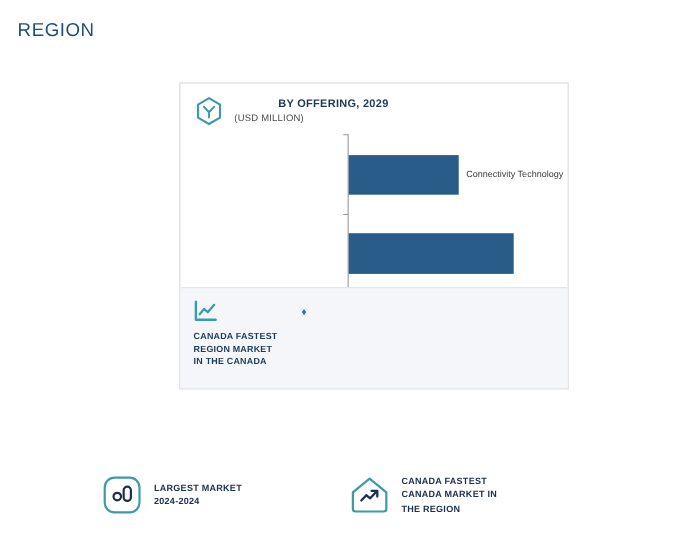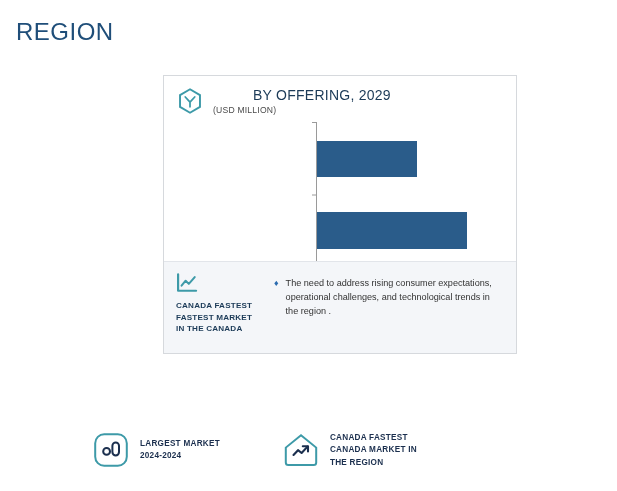--- a/index.html
+++ b/index.html
@@ -13,21 +13,21 @@
     font-family: "Liberation Sans", sans-serif;
     position: relative;
     overflow: hidden;
   }
 
   
   #page-title {
     position: absolute;
     left: 16px;
     top: 18px;
-    font-size: 24px;
+    font-size: 17px;
     letter-spacing: 0.5px;
     color: #1f4e79;
     font-weight: 400;
     white-space: nowrap;
   }
 
   
   #chart-card {
     position: absolute;
     left: 163px;
@@ -44,22 +44,22 @@
     position: absolute;
     left: 12px;
     top: 11px;
     display: flex;
     align-items: center;
     gap: 9px;
   }
   #card-header .hex-icon { width: 28px; height: 28px; display:block; }
   #card-header .titles { line-height: 1.25; }
   #card-header .t1 {
-    font-size: 14px;
-    font-weight: normal;
+    font-size: 10px;
+    font-weight: bold;
     color: #1b3a57;
     letter-spacing: 0.25px;
     white-space: nowrap;
     padding-left: 40px;
   }
   #card-header .t2 {
     font-size: 8.6px;
     color: #4a4a4a;
     letter-spacing: 0.2px;
     white-space: nowrap;
@@ -130,21 +130,21 @@
     color: #333333;
     line-height: 1.55;
   }
 
   
   #legend {
     position: absolute;
     left: 93px;
     top: 432px;
     display: flex;
-    gap: 63px;
+    gap: 98px;
     align-items: flex-start;
   }
   .legend-item {
     display: flex;
     align-items: center;
     gap: 11px;
   }
   .legend-item .badge { width: 36px; height: 36px; flex: none; display:block; }
   .legend-item .legend-text {
     font-size: 8.2px;
@@ -181,39 +181,39 @@
 
       <line x1="148" y1="3.5" x2="152.5" y2="3.5" stroke="#9a9a9a" stroke-width="1"></line>
 
       <line x1="148" y1="76" x2="152.5" y2="76" stroke="#9a9a9a" stroke-width="1"></line>
 
       <line x1="148" y1="143.5" x2="152.5" y2="143.5" stroke="#9a9a9a" stroke-width="1"></line>
 
       <rect x="153" y="22" width="100" height="36" fill="#2a5c8a"></rect>
       <rect x="153" y="93" width="150" height="37" fill="#2a5c8a"></rect>
     </svg>
+    <div class="cat-label" style="top:35px; width:148px; padding-right:6px;">Connectivity Technology</div>
   </div>
 
   <div id="info-panel">
     <div id="info-left">
       <span>
         <svg class="line-icon" viewBox="0 0 24 22" xmlns="http://www.w3.org/2000/svg">
           <path d="M2.2 1.5 L2.2 19.5 L22 19.5" fill="none" stroke="#3d9aa8" stroke-width="2.4" stroke-linecap="round" stroke-linejoin="round"></path>
           <path d="M6 14 L10.5 8.5 L14 12 L20.5 4.5" fill="none" stroke="#3d9aa8" stroke-width="2.2" stroke-linecap="round" stroke-linejoin="round"></path>
         </svg>
       </span>
       <div class="caption">
         <div>CANADA FASTEST</div>
-        <div>FASTEST MARKET</div>
+        <div>REGION MARKET</div>
         <div>IN THE CANADA</div>
       </div>
     </div>
     <div id="info-right">
       <span class="bullet">♦</span>
-      <span class="bullet-text">The need to address rising consumer expectations, operational challenges, and technological trends in the region .</span>
     </div>
   </div>
 </div>
 
 <div id="legend">
 
   <div class="legend-item">
     <span>
       <svg class="badge" viewBox="0 0 36 36" xmlns="http://www.w3.org/2000/svg">
         <rect x="2.2" y="2.2" width="31.6" height="31.6" rx="9" ry="9" fill="none" stroke="#3d9aa8" stroke-width="2"></rect>

